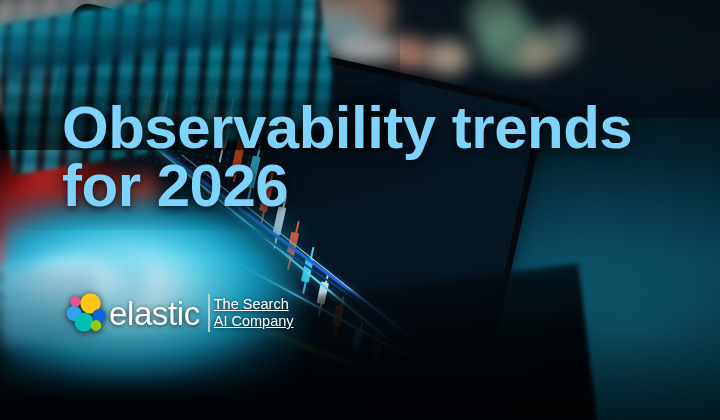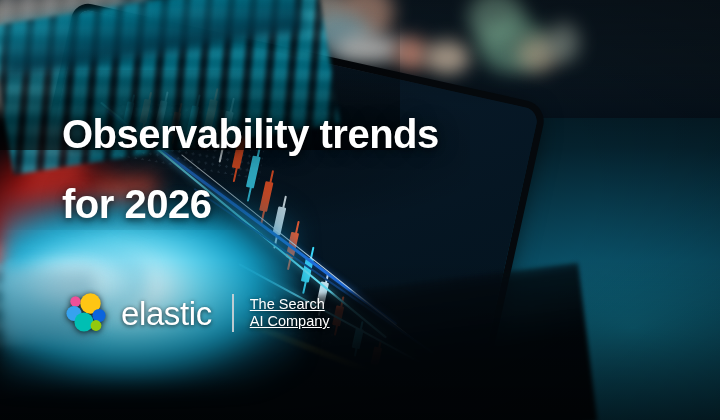--- a/index.html
+++ b/index.html
@@ -190,34 +190,33 @@
     left:0;bottom:0;width:400px;height:150px;
     background:linear-gradient(0deg, rgba(0,0,0,.62) 0%, rgba(0,0,0,.22) 55%, rgba(0,0,0,0) 100%);
   }
 
   
   #headline{
     position:absolute;
     left:62px;top:99px;
     width:610px;
     margin:0;
-    color:#ffffff;
-    font-size:40px;
-    line-height:70px;
+    color:#7dd3fc;
+    font-size:60px;
+    line-height:58px;
     font-weight:bold;
     letter-spacing:-0.5px;
     text-shadow:0 2px 7px rgba(0,0,0,.62), 0 0 22px rgba(0,0,0,.45);
     white-space:pre-line;
   }
 
   #logo-lockup{
     position:absolute;
     left:63px;top:290px;
     display:flex;align-items:center;
-    gap:12px;
   }
   #logo-mark{position:relative;width:46px;height:46px;flex:none;
     filter:drop-shadow(0 1px 3px rgba(0,0,0,.8));}
   #logo-word{
     color:#ffffff;
     font-size:33px;
     line-height:33px;
     font-weight:normal;
     letter-spacing:-0.4px;
     text-shadow:0 1px 4px rgba(0,0,0,.75);

